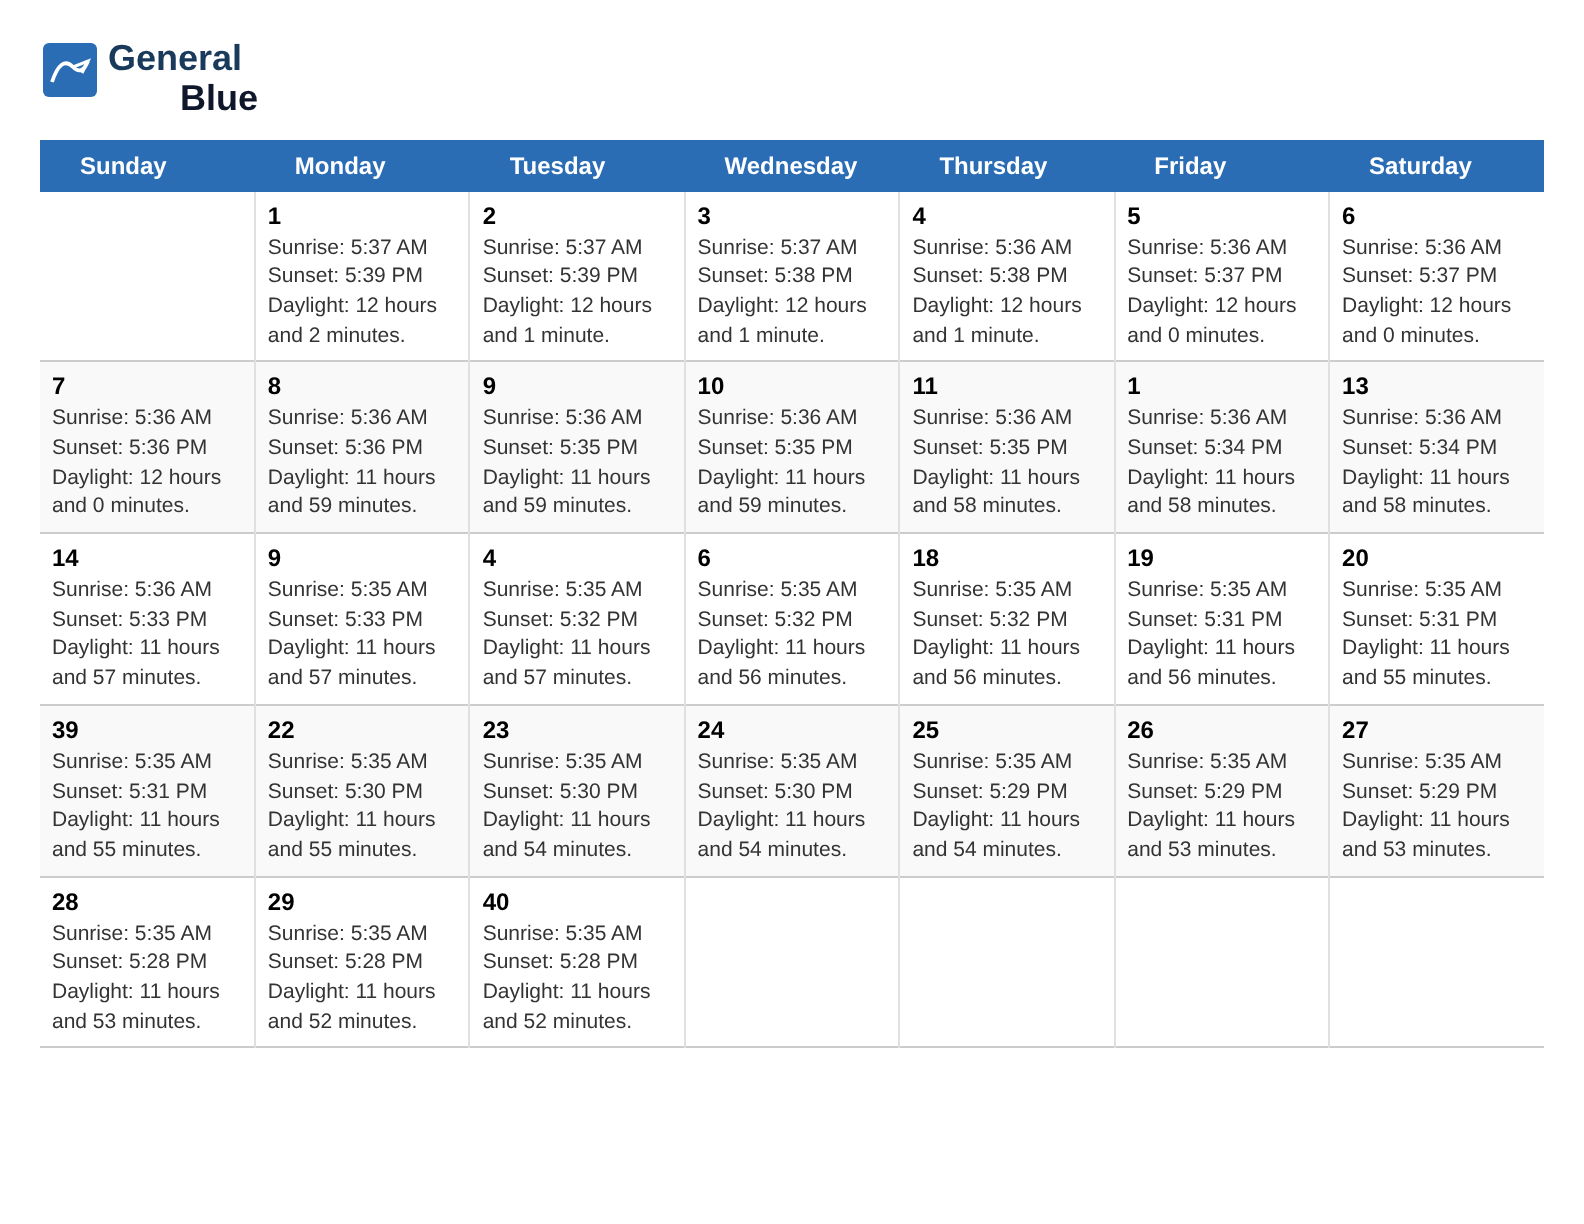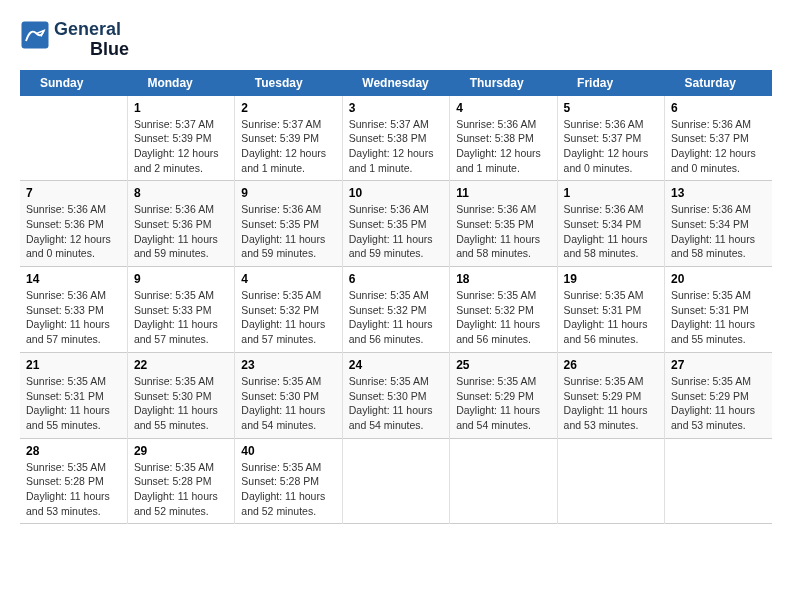--- a/index.html
+++ b/index.html
@@ -211,21 +211,21 @@
           <span class="day-number">19</span>
           <div class="day-info">Sunrise: 5:35 AM<br>Sunset: 5:31 PM<br>Daylight: 11 hours and 56 minutes.</div>
         </td>
         <td>
           <span class="day-number">20</span>
           <div class="day-info">Sunrise: 5:35 AM<br>Sunset: 5:31 PM<br>Daylight: 11 hours and 55 minutes.</div>
         </td>
       </tr>
       <tr>
         <td>
-          <span class="day-number">21</span>
+          <span class="day-number">39</span>
           <div class="day-info">Sunrise: 5:35 AM<br>Sunset: 5:31 PM<br>Daylight: 11 hours and 55 minutes.</div>
         </td>
         <td>
           <span class="day-number">22</span>
           <div class="day-info">Sunrise: 5:35 AM<br>Sunset: 5:30 PM<br>Daylight: 11 hours and 55 minutes.</div>
         </td>
         <td>
           <span class="day-number">23</span>
           <div class="day-info">Sunrise: 5:35 AM<br>Sunset: 5:30 PM<br>Daylight: 11 hours and 54 minutes.</div>
         </td>

